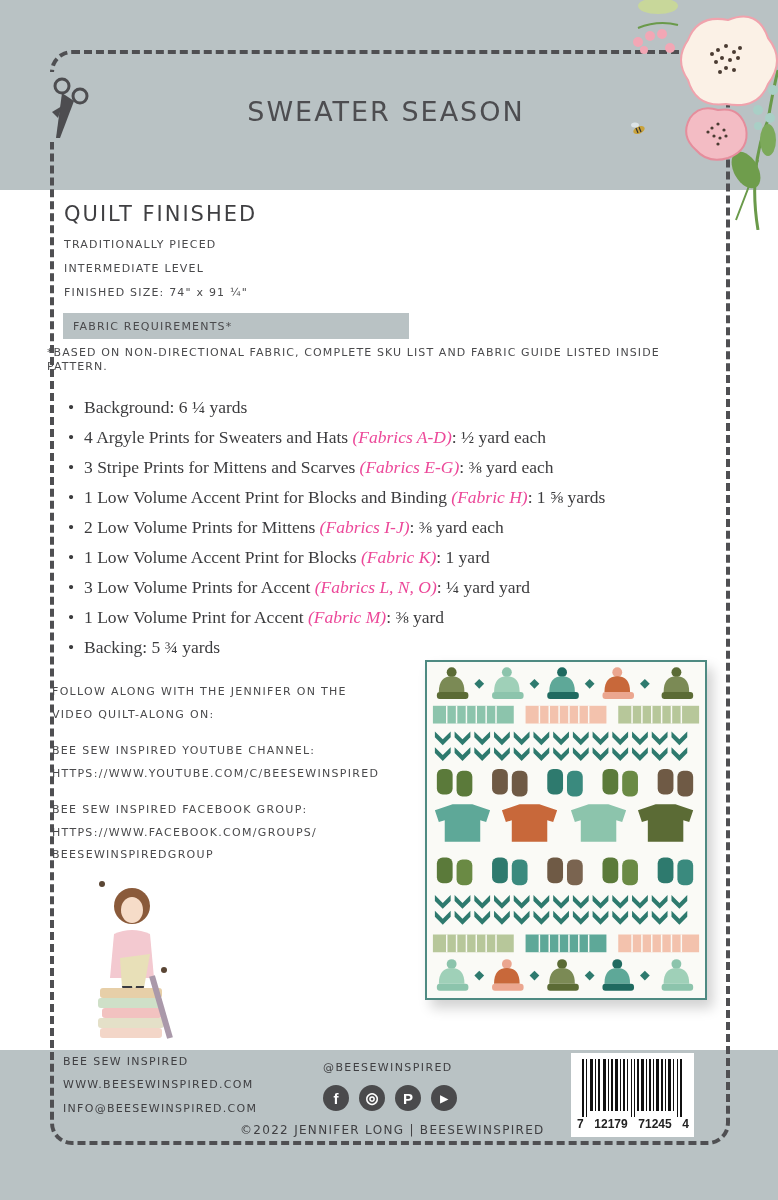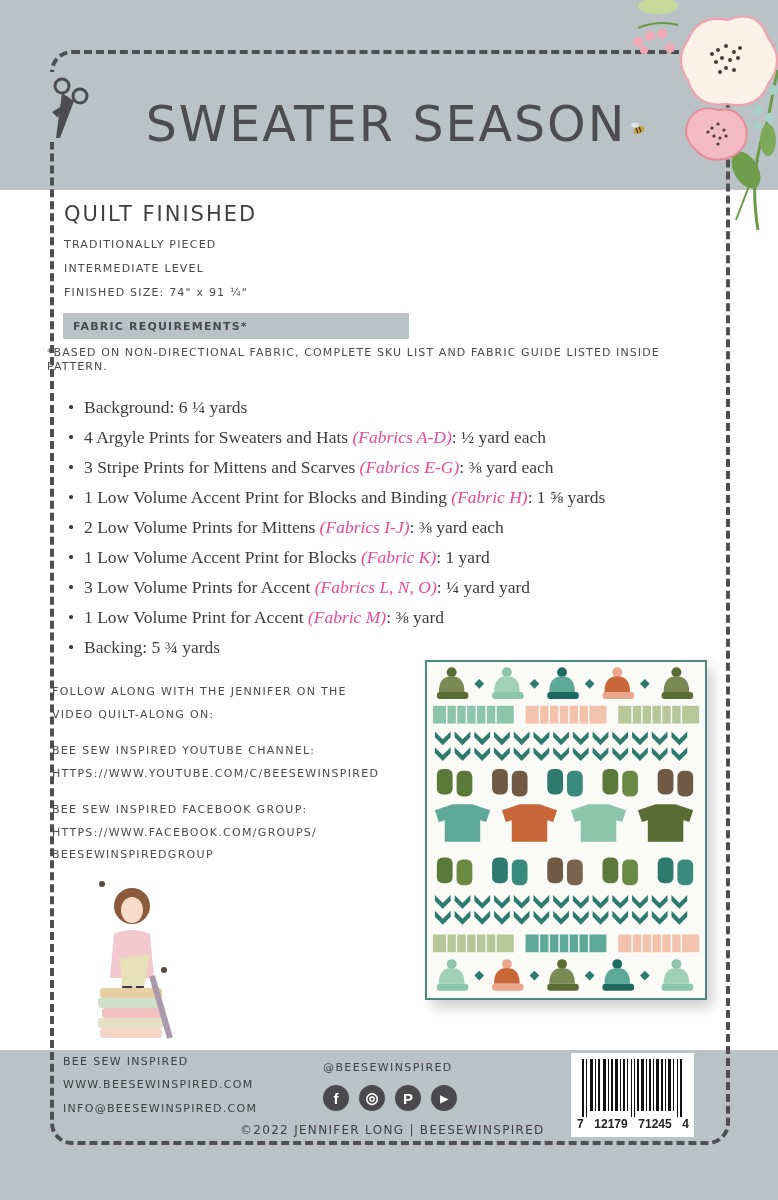--- a/index.html
+++ b/index.html
@@ -1,27 +1,27 @@
 <!DOCTYPE html>
 <html><head>
 <meta charset="utf-8">
 <style>
   html, body { margin:0; padding:0; }
   body { width:778px; height:1200px; position:relative; overflow:hidden; background:#ffffff; font-family:"DejaVu Sans", sans-serif; color:#4a4a4c; }
   .band-top { position:absolute; left:0; top:0; width:778px; height:190px; background:#b9c2c4; }
   .band-bottom { position:absolute; left:0; top:1050px; width:778px; height:150px; background:#b9c2c4; }
   .dash-frame { position:absolute; left:50px; top:50px; width:680px; height:1095px; border:4px dashed #4f4f52; border-radius:22px; box-sizing:border-box; }
   .scissors { position:absolute; left:42px; top:72px; width:48px; height:70px; background:#b9c2c4; }
-  .title { position:absolute; left:0; width:778px; top:96px; text-align:center; font-size:49px; letter-spacing:2px; color:#4d4d50; font-family:"DejaVu Sans", sans-serif; font-weight:normal; }
+  .title { position:absolute; left:0; width:778px; top:96px; text-align:center; font-size:27px; letter-spacing:2px; color:#4d4d50; font-family:"DejaVu Sans", sans-serif; font-weight:normal; }
   .title span { display:inline-block; transform:translateX(-3px); }
   .bee { position:absolute; width:20px; height:14px; }
   .flowers { position:absolute; right:0; top:0; width:170px; height:230px; }
   .qp-title { position:absolute; left:64px; top:202px; font-size:21px; letter-spacing:2px; color:#3f3f42; }
   .meta { position:absolute; left:64px; font-size:11px; letter-spacing:1.2px; color:#4a4a4c; }
-  .req-bar { position:absolute; left:63px; top:313px; width:346px; height:26px; background:#b9c2c4;font-weight:bold; }
+  .req-bar { position:absolute; left:63px; top:313px; width:346px; height:26px; background:#b9c2c4; }
   .req-bar span { position:absolute; left:10px; top:7px; font-size:11px; letter-spacing:1.2px; color:#4a4a4c; }
   .req-note { position:absolute; left:47px; top:346px; width:620px; font-size:11px; letter-spacing:1.1px; line-height:14px; color:#4a4a4c; }
   .fabric-list { position:absolute; left:64px; top:390px; margin:4px; padding:0; list-style:none; font-family:"Liberation Serif", "DejaVu Serif", serif; font-size:17.5px; color:#3c3c3e; }
   .fabric-list li { height:30px; line-height:26px; white-space:nowrap; }
   .fabric-list .bullet { display:inline-block; width:16px; }
   .fabric-list i { font-style:italic; color:#ec4899; }
   .follow { position:absolute; left:52px; top:681px; width:356px; text-align:left; font-size:11px; letter-spacing:1.3px; line-height:22.5px; color:#4a4a4c; }
   .follow p { margin:0 0 0 0; }
   .follow .gap { height:14px; }
   .illustration { position:absolute; left:92px; top:878px; width:90px; height:166px; }

